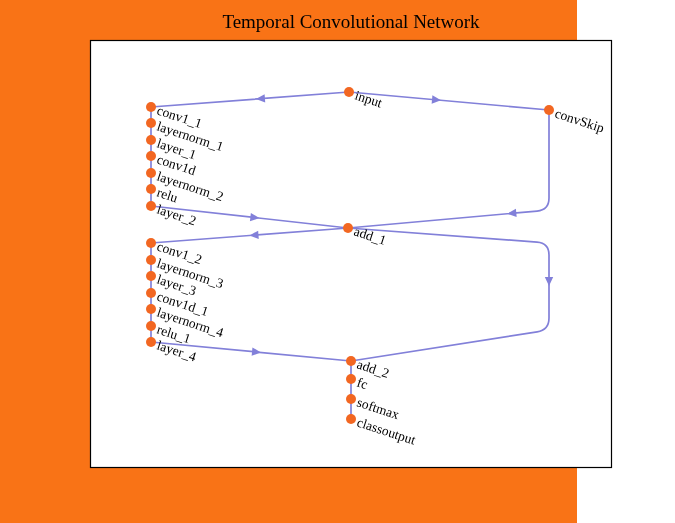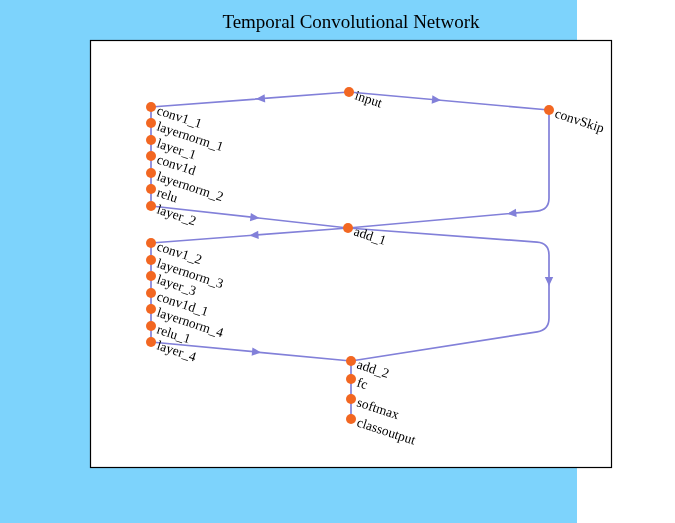--- a/index.html
+++ b/index.html
@@ -1,20 +1,20 @@
 <!DOCTYPE html>
 <html><head>
 <meta charset="utf-8">
 <style>
   html,body{
     margin:0;padding:0;background:#ffffff;
     width:675px;height:523px;overflow:hidden;
   }
   .figure{
-    position:relative;width:577px;height:523px;background:#7dd3fc;
+    position:relative;width:577px;height:523px;background:#f97316;
     font-family:"Liberation Serif","DejaVu Serif",serif;
   }
   svg{position:absolute;left:0;top:0;}
   .plot-border{fill:#ffffff;stroke:#000000;stroke-width:1.2;}
   .figure-title{
     font-size:19px;fill:#000000;text-anchor:middle;
     font-family:"Liberation Serif","DejaVu Serif",serif;
   }
   .node-label{
     font-size:13.5px;fill:#000000;

